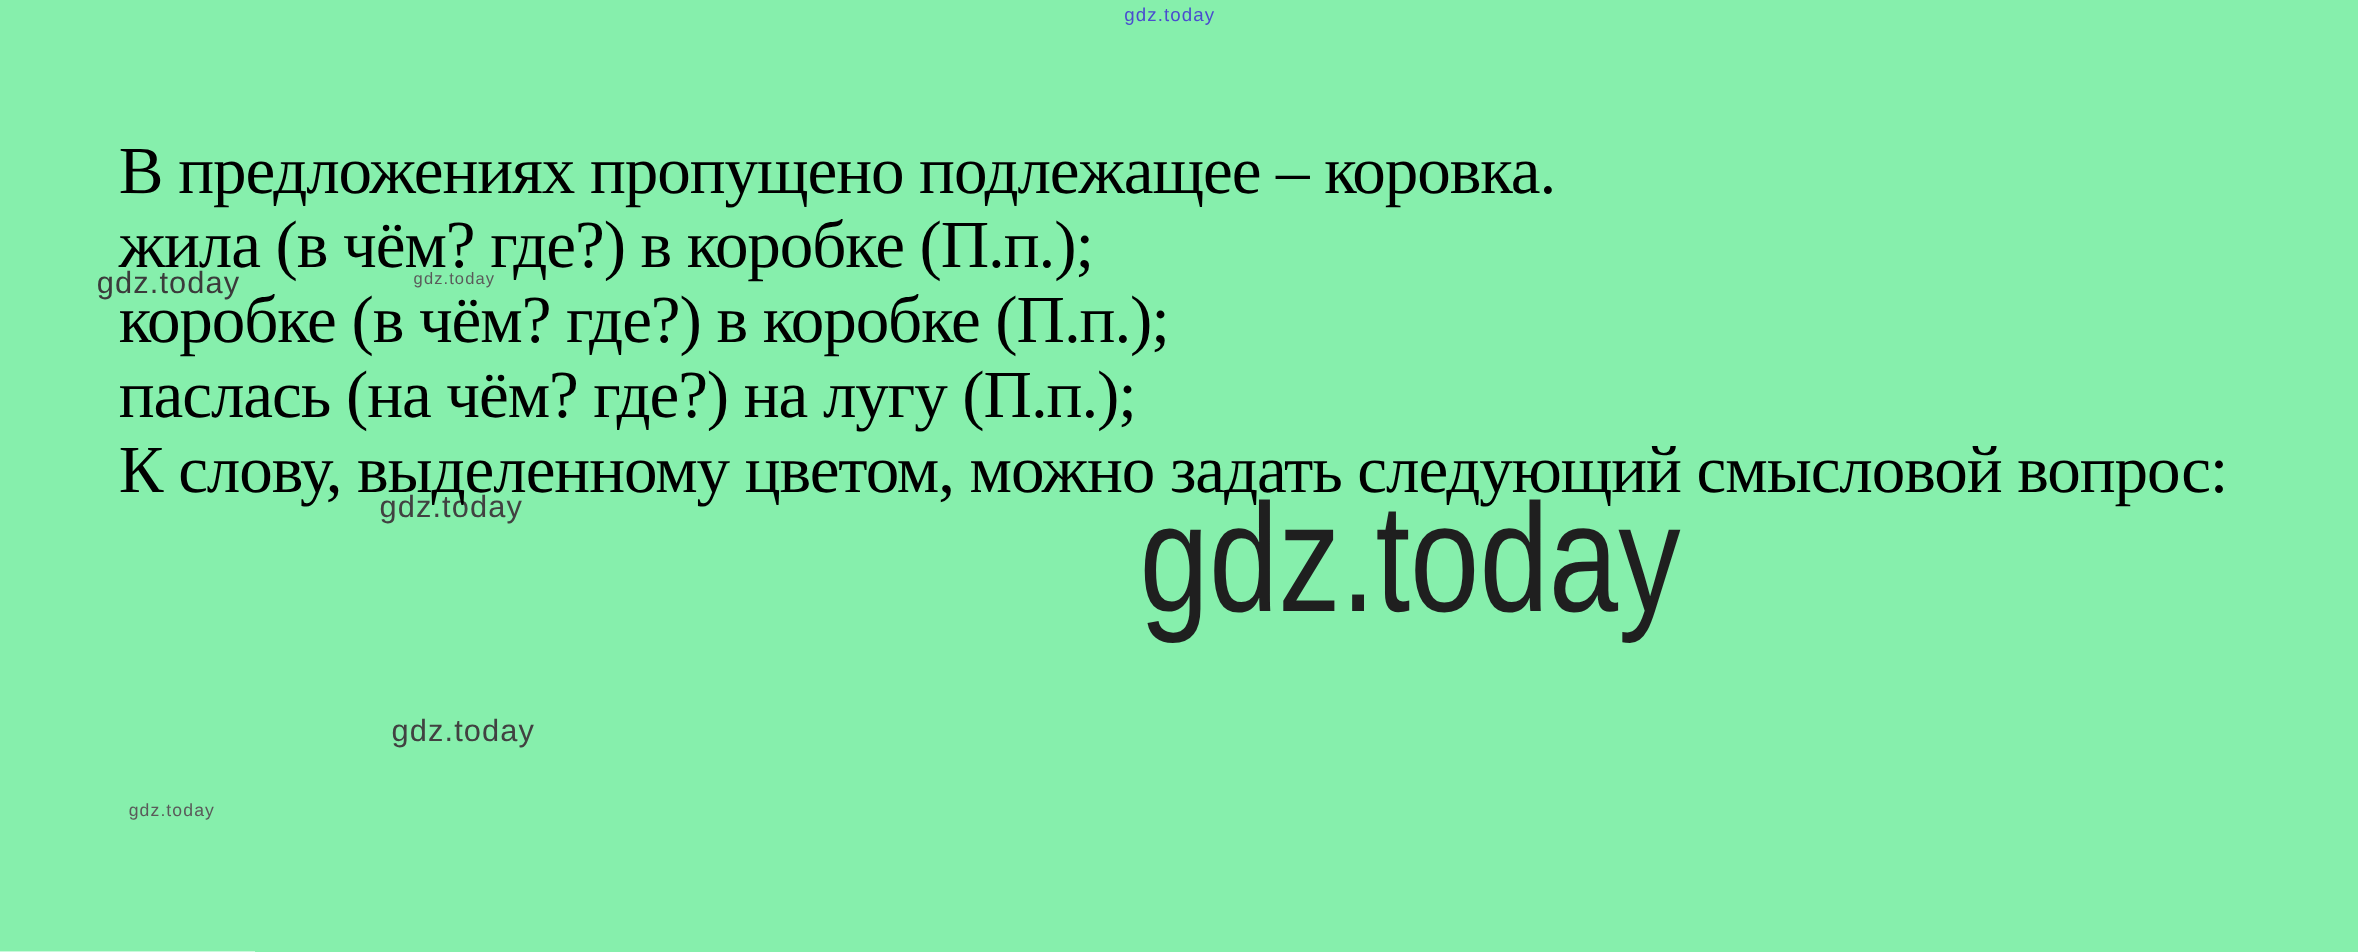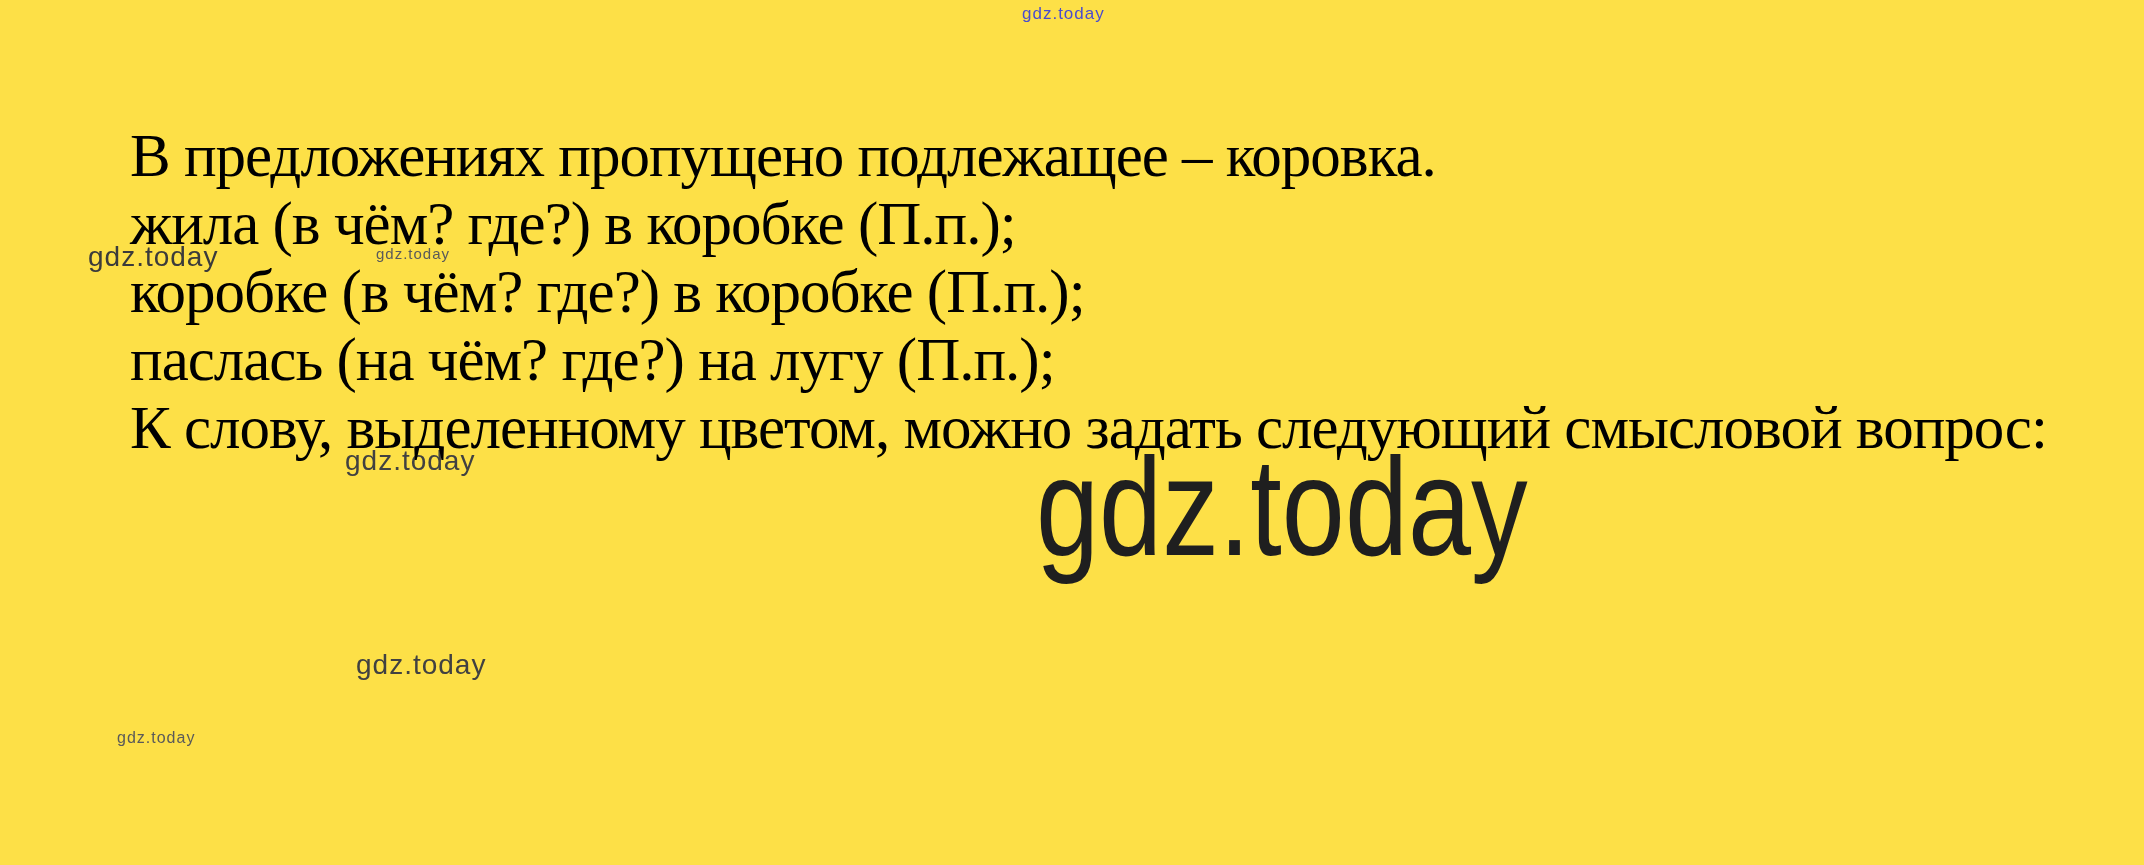--- a/index.html
+++ b/index.html
@@ -1,26 +1,26 @@
 <!DOCTYPE html>
 <html><head>
 <meta charset="utf-8">
 <style>
   html, body { margin: 0; padding: 0; background: #ffffff; }
   .page {
     position: relative;
     width: 2144px;
     height: 865px;
-    background: #fde047;
+    background: #86efac;
     overflow: hidden;
   }
   
   .doc {
     position: absolute;
-    left: 130px;
+    left: 108px;
     top: 122px;
     font-family: "Liberation Serif", serif;
     font-size: 61px;
     line-height: 68px;
     letter-spacing: -1px;
     color: #000000;
     white-space: nowrap;
   }
   .doc .line { height: 68px; }
   

